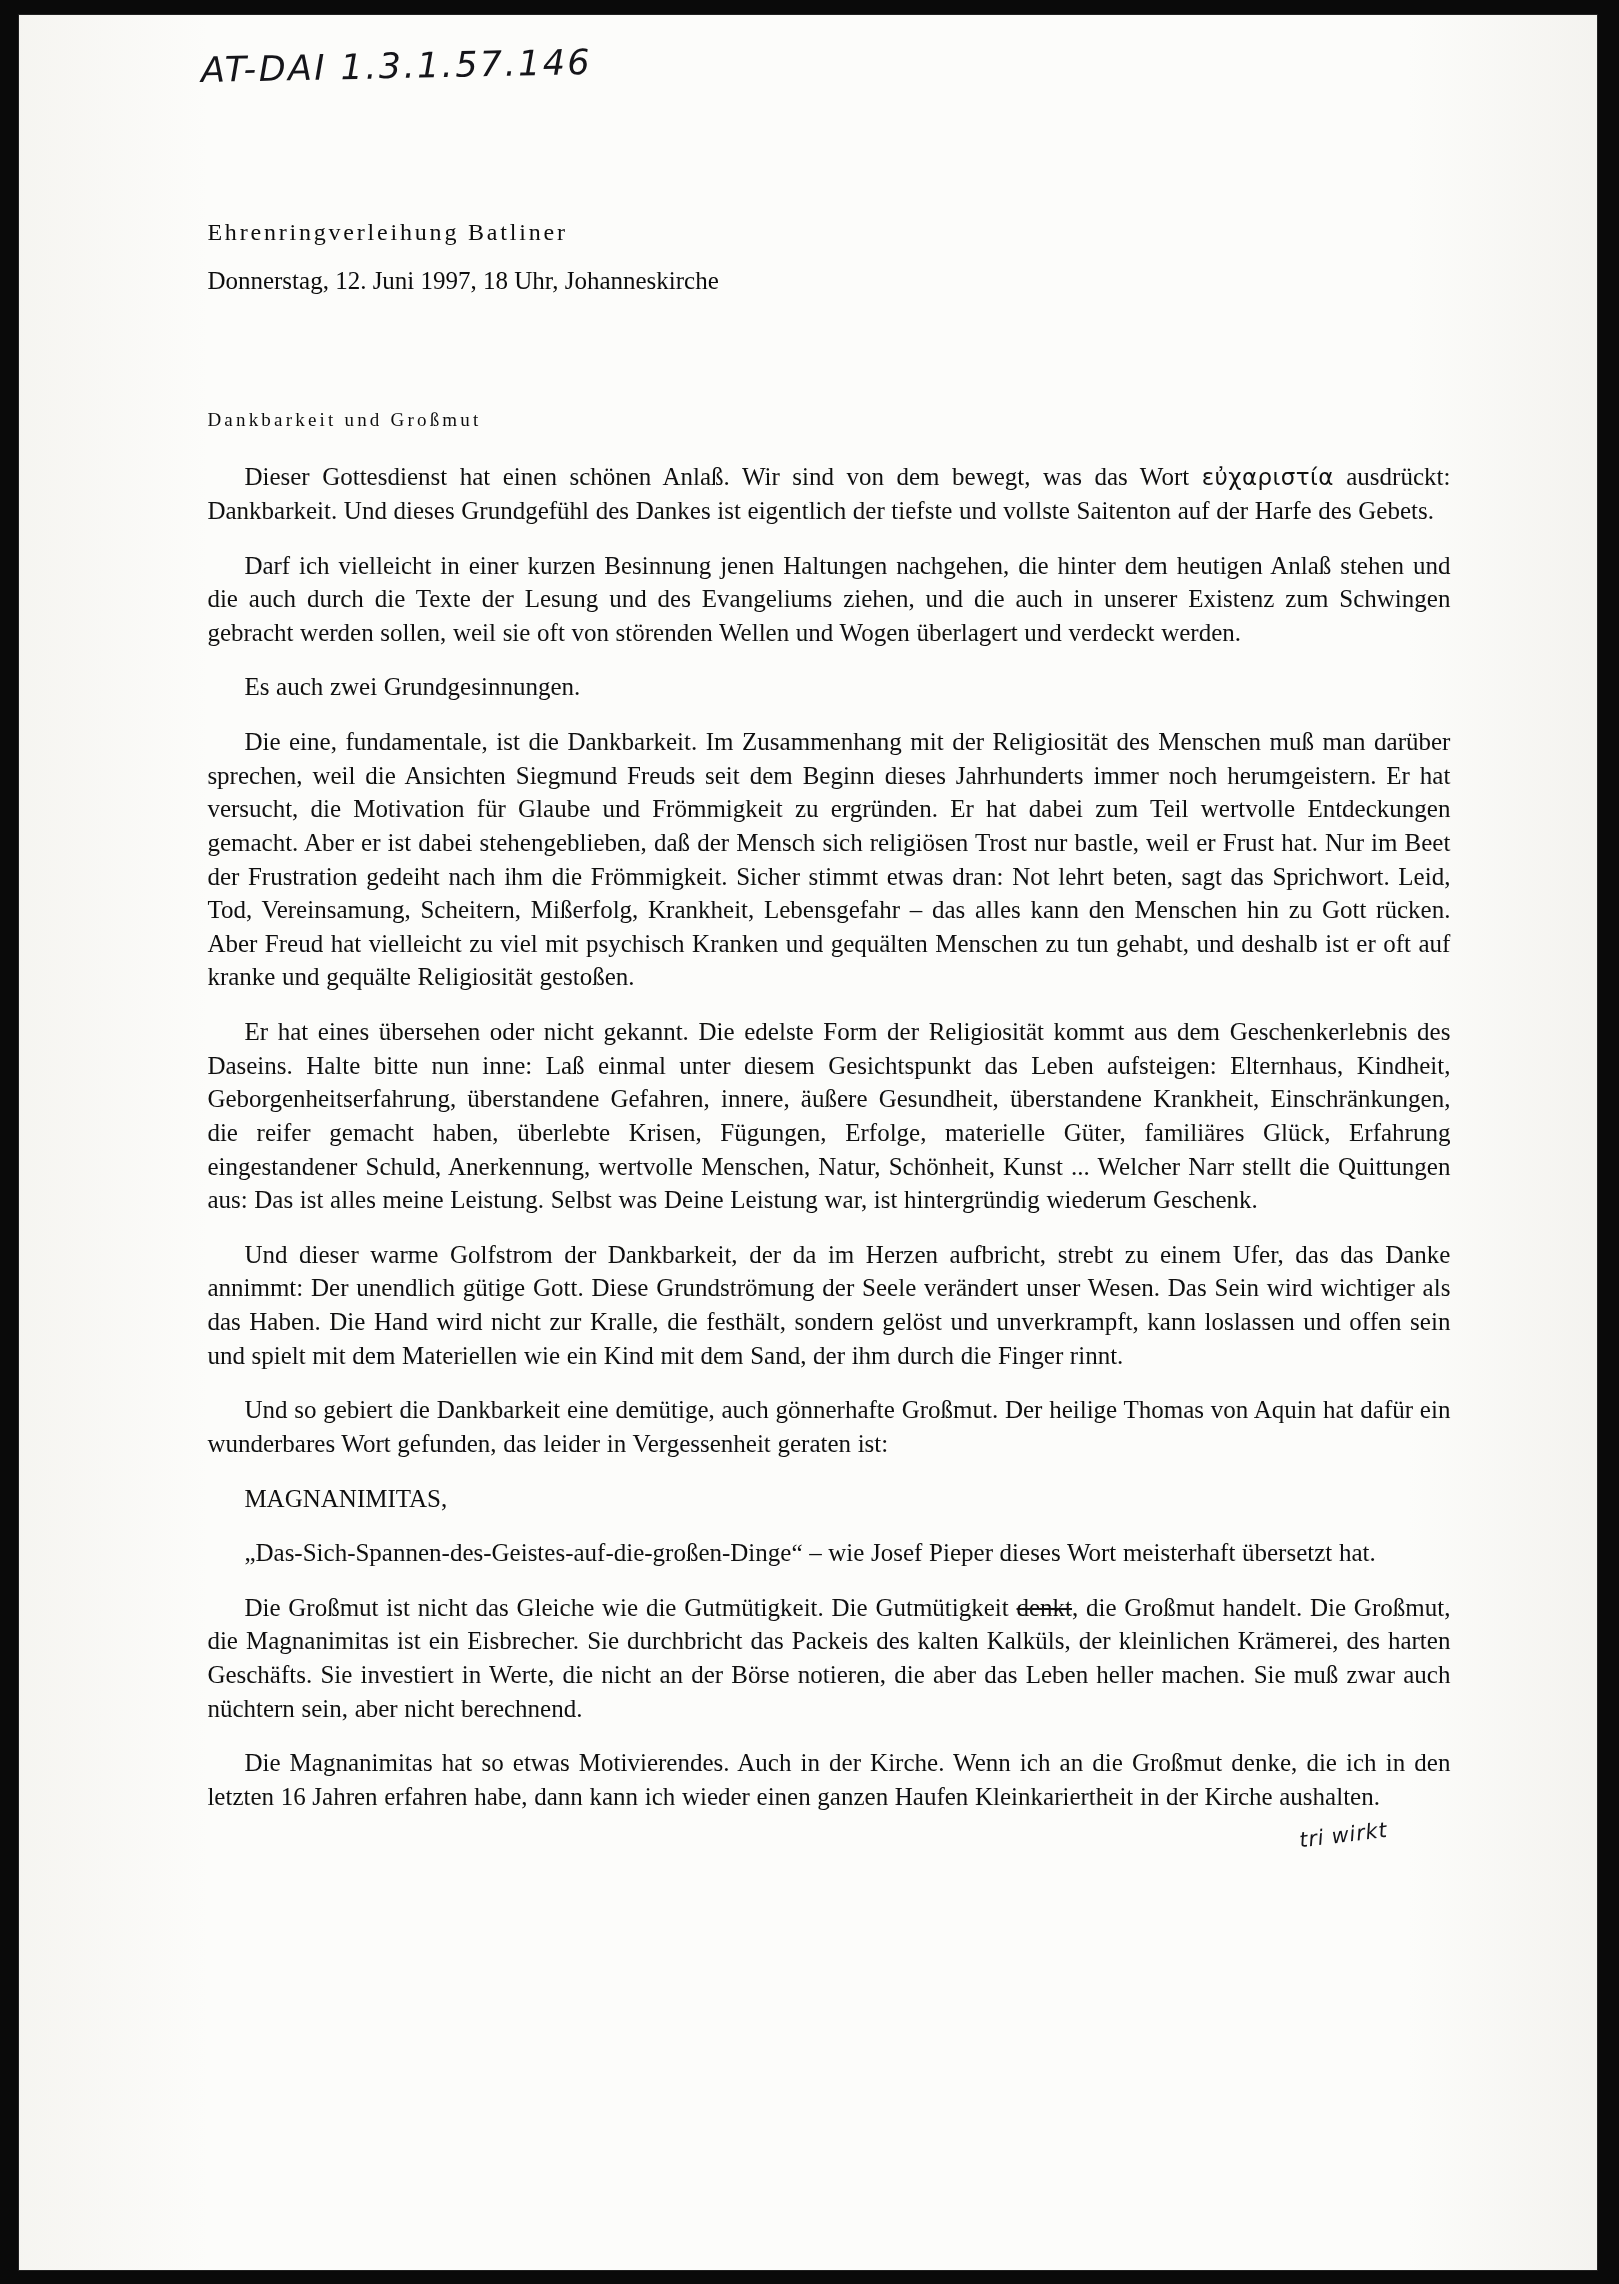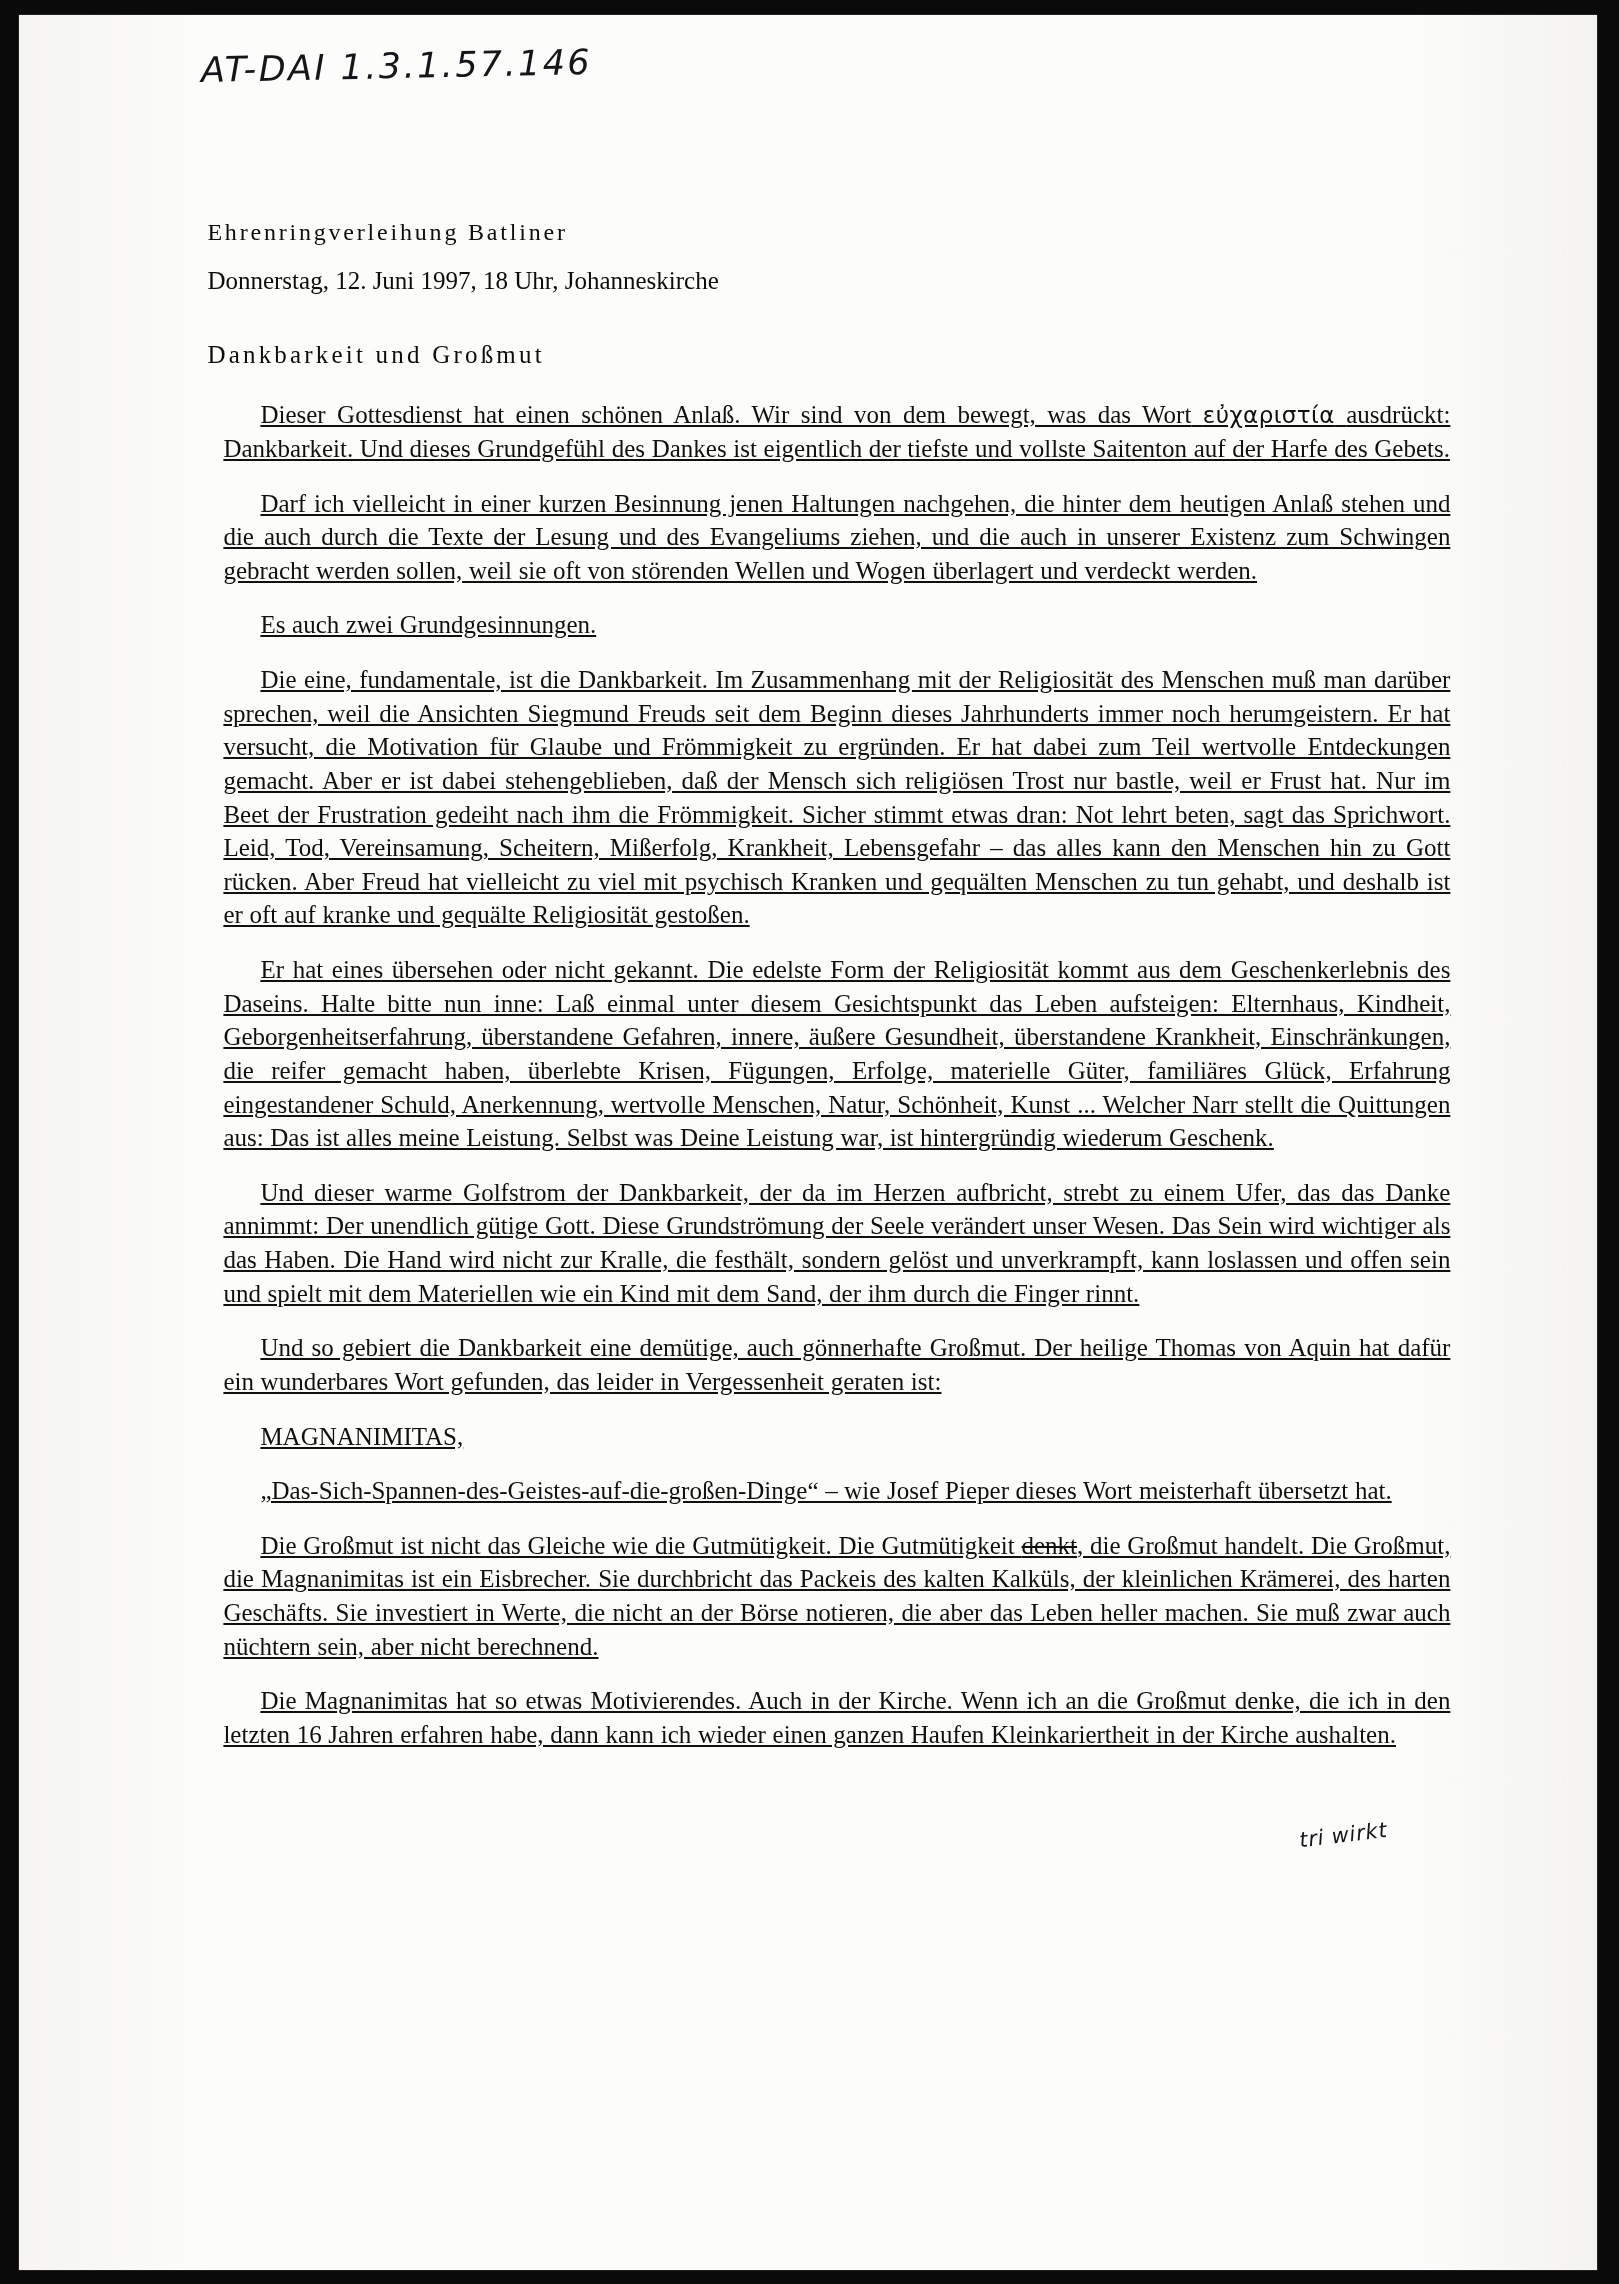--- a/index.html
+++ b/index.html
@@ -62,35 +62,34 @@
     line-height: 1.30;
   }
   .subheading-line {
     font-size: 25px;
     letter-spacing: 0px;
     color: #0d0d0d;
     line-height: 1.34;
     margin-top: 16px;
   }
   .section-title {
-    font-size: 25px;
+    font-size: 19px;
     letter-spacing: 3.2px;
     color: #0d0d0d;
-    margin-top: 44px;
+    margin-top: 112px;
     margin-bottom: 29px;
   }
   p.body {
     font-size: 25px;
     line-height: 1.345;
     color: #101010;
-    margin: 0 0 21px 16px;
+    margin: 0 0 21px 0;
     text-align: justify;
     text-justify: inter-word;
     word-spacing: 0.4px;
-    text-decoration: underline;
   }
   p.body .ind { display: inline-block; width: 37px; }
   .greek {
     font-family: "DejaVu Sans", sans-serif;
     font-size: 23px;
     letter-spacing: 0.4px;
   }
   .nospace { margin-bottom: 0; }
   .strike { text-decoration: line-through; text-decoration-thickness: 1.6px; }
   .hand-note {

